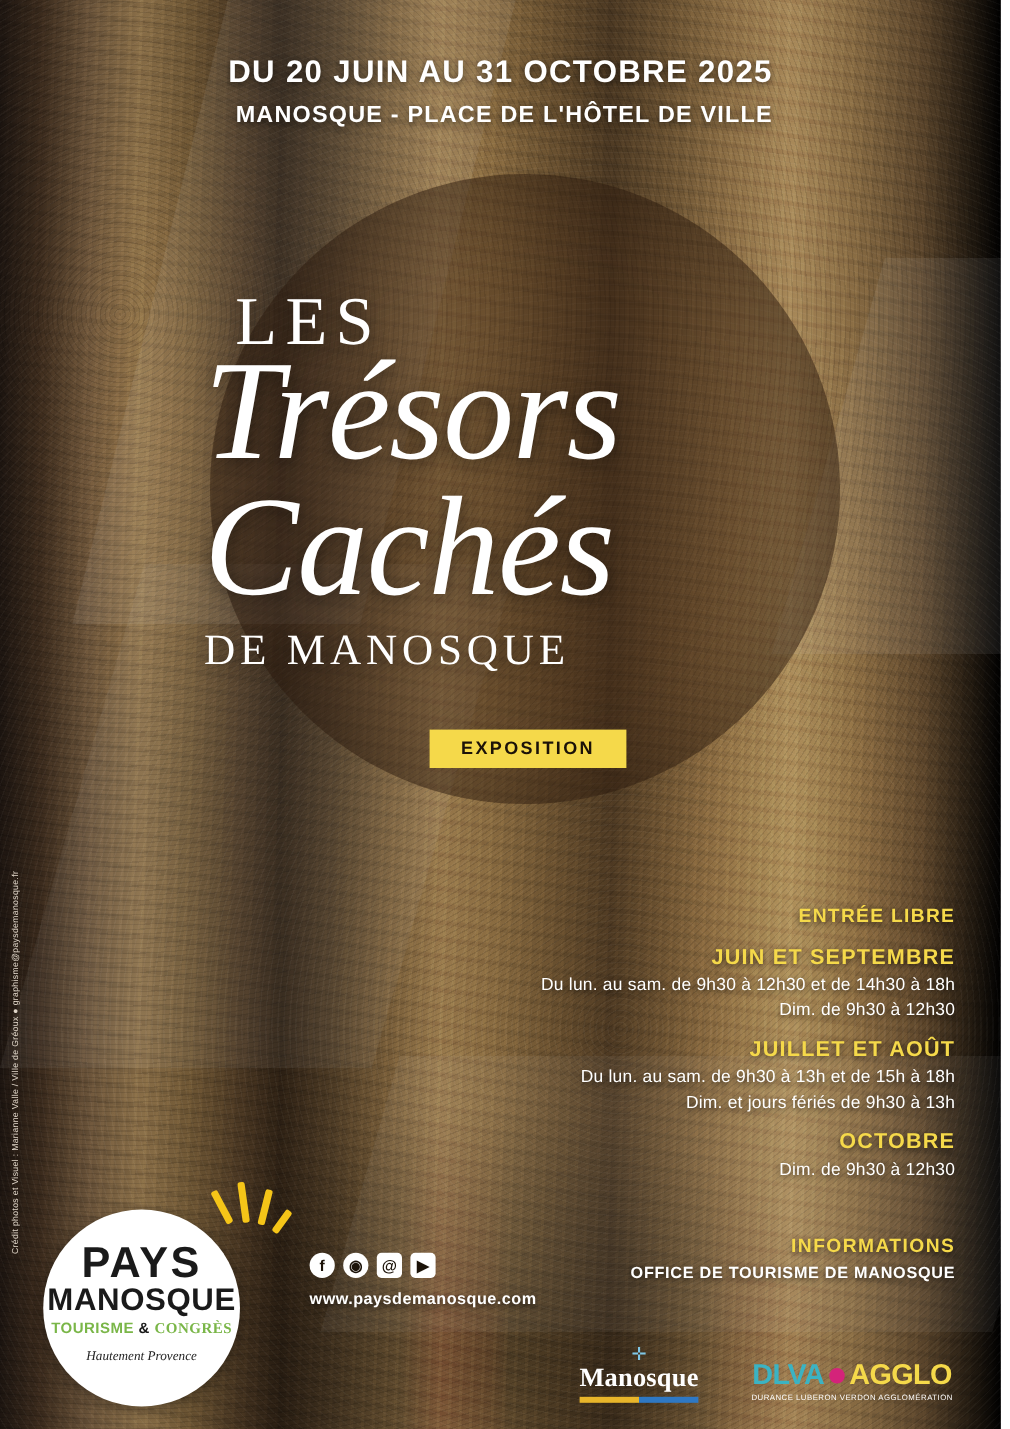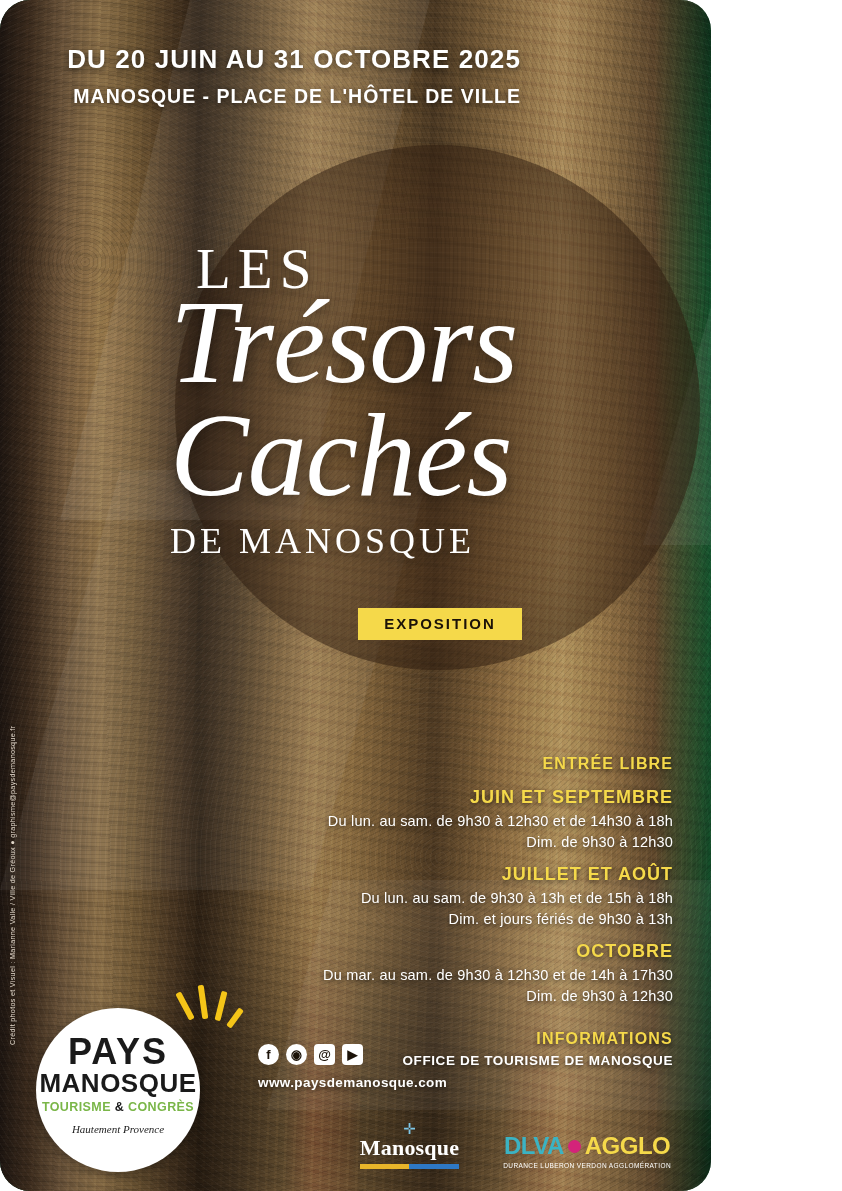--- a/index.html
+++ b/index.html
@@ -5,25 +5,24 @@
   html, body {
     margin: 0;
     padding: 0;
     background: #ffffff;
   }
   body {
     font-family: "Liberation Sans", sans-serif;
   }
   .poster {
     position: relative;
-    width: 711px;
+    width: 834px;
     height: 1191px;
     overflow: hidden;
-    background: #14532d;
-    border-radius: 30px;
+    background: #000000;
   }
 
   
   .bg {
     position: absolute;
     inset: 0;
     background:
       
       linear-gradient(90deg,
         #1d1510 0%, #3a2a1c 4%, #6b543a 9%, #8a6f48 14%,
@@ -259,21 +258,21 @@
     margin-top: 2px;
   }
   .lc-tc {
     font-size: 12.5px;
     font-weight: bold;
     letter-spacing: 0.4px;
     margin-top: 4px;
     color: #7ab648;
   }
   .lc-tc .amp { color: #1a1a1a; }
-  .lc-tc .cong { color: #7ab648; }
+  .lc-tc .cong { color: #7ab648; font-family: Liberation Serif, serif; }
   .lc-base {
     font-family: "Liberation Serif", serif;
     font-style: italic;
     font-size: 11px;
     color: #222;
     margin-top: 9px;
   }
   .rays {
     position: absolute;
     left: 176px;
@@ -426,21 +425,20 @@
 
     <div class="sch-head">JUIN ET SEPTEMBRE</div>
     <div class="sch-line">Du lun. au sam. de 9h30 à 12h30 et de 14h30 à 18h</div>
     <div class="sch-line">Dim. de 9h30 à 12h30</div>
 
     <div class="sch-head">JUILLET ET AOÛT</div>
     <div class="sch-line">Du lun. au sam. de 9h30 à 13h et de 15h à 18h</div>
     <div class="sch-line">Dim. et jours fériés de 9h30 à 13h</div>
 
     <div class="sch-head">OCTOBRE</div>
-    <div class="sch-line">Du mar. au sam. de 9h30 à 12h30 et de 14h à 17h30</div>
     <div class="sch-line">Dim. de 9h30 à 12h30</div>
   </div>
 
   <div class="infos">
     <div class="infos-title">INFORMATIONS</div>
     <div class="infos-line">OFFICE DE TOURISME DE MANOSQUE</div>
   </div>
 
   <div class="rays">
     <div class="ray ray1"></div>

